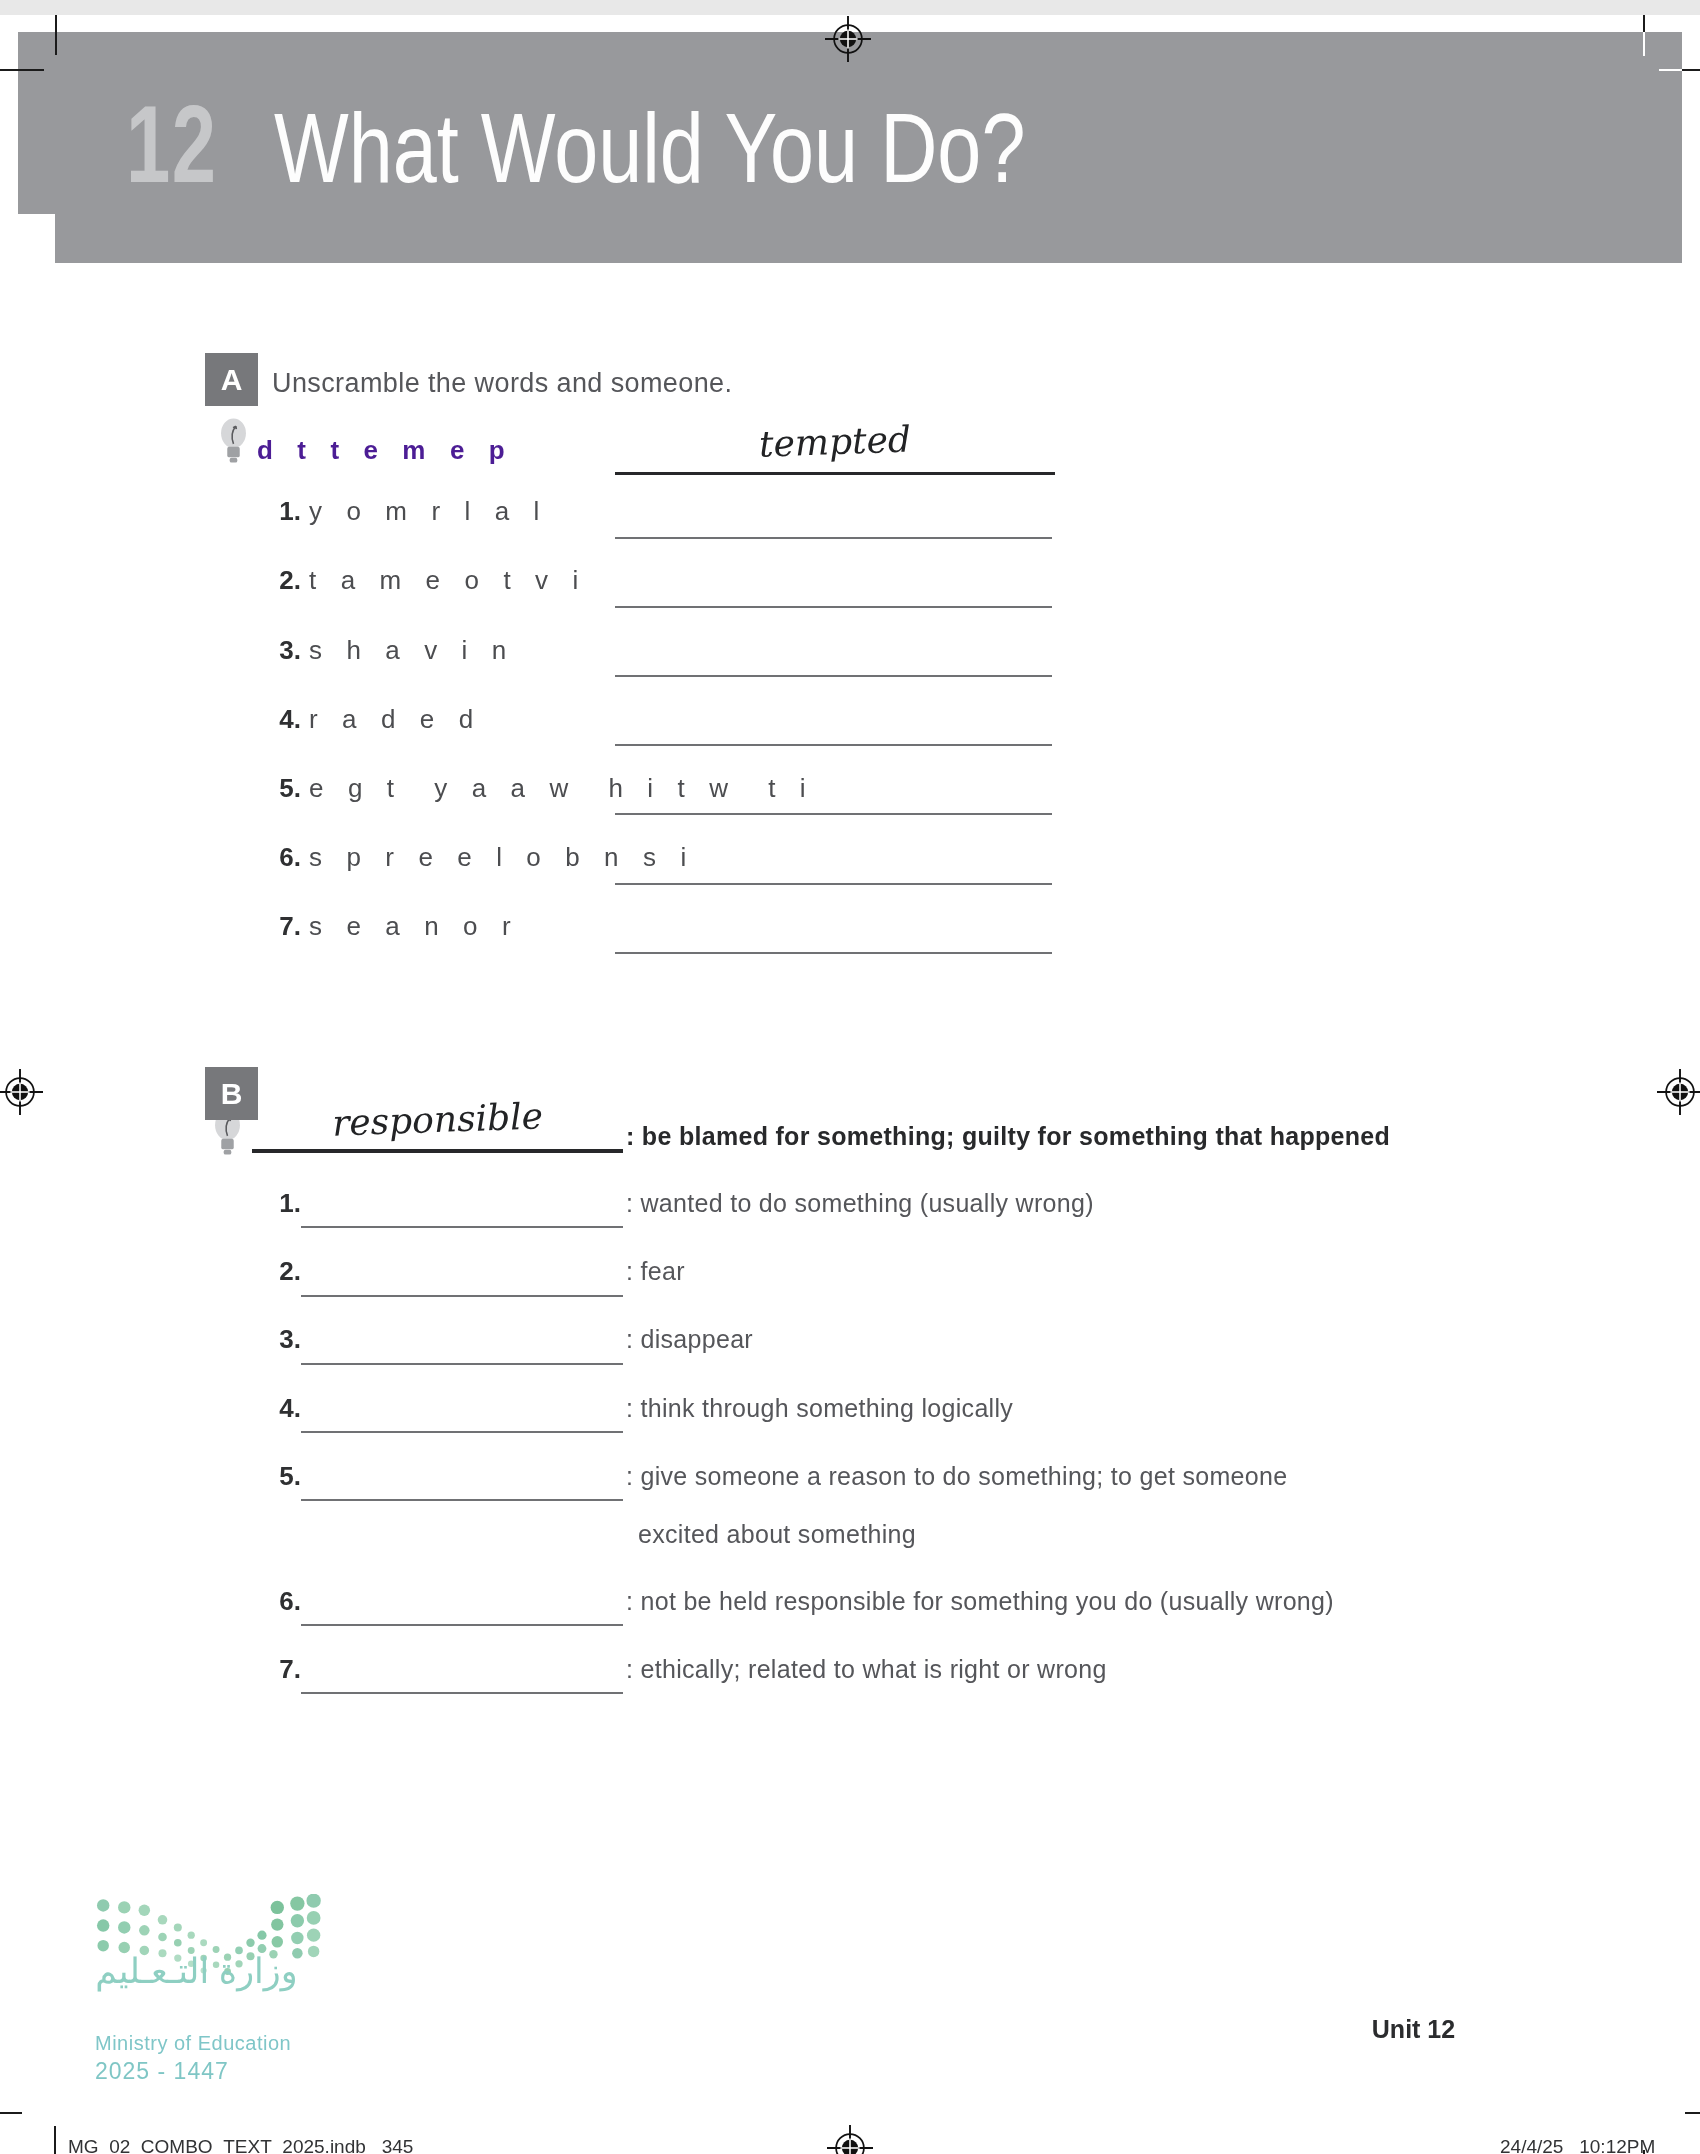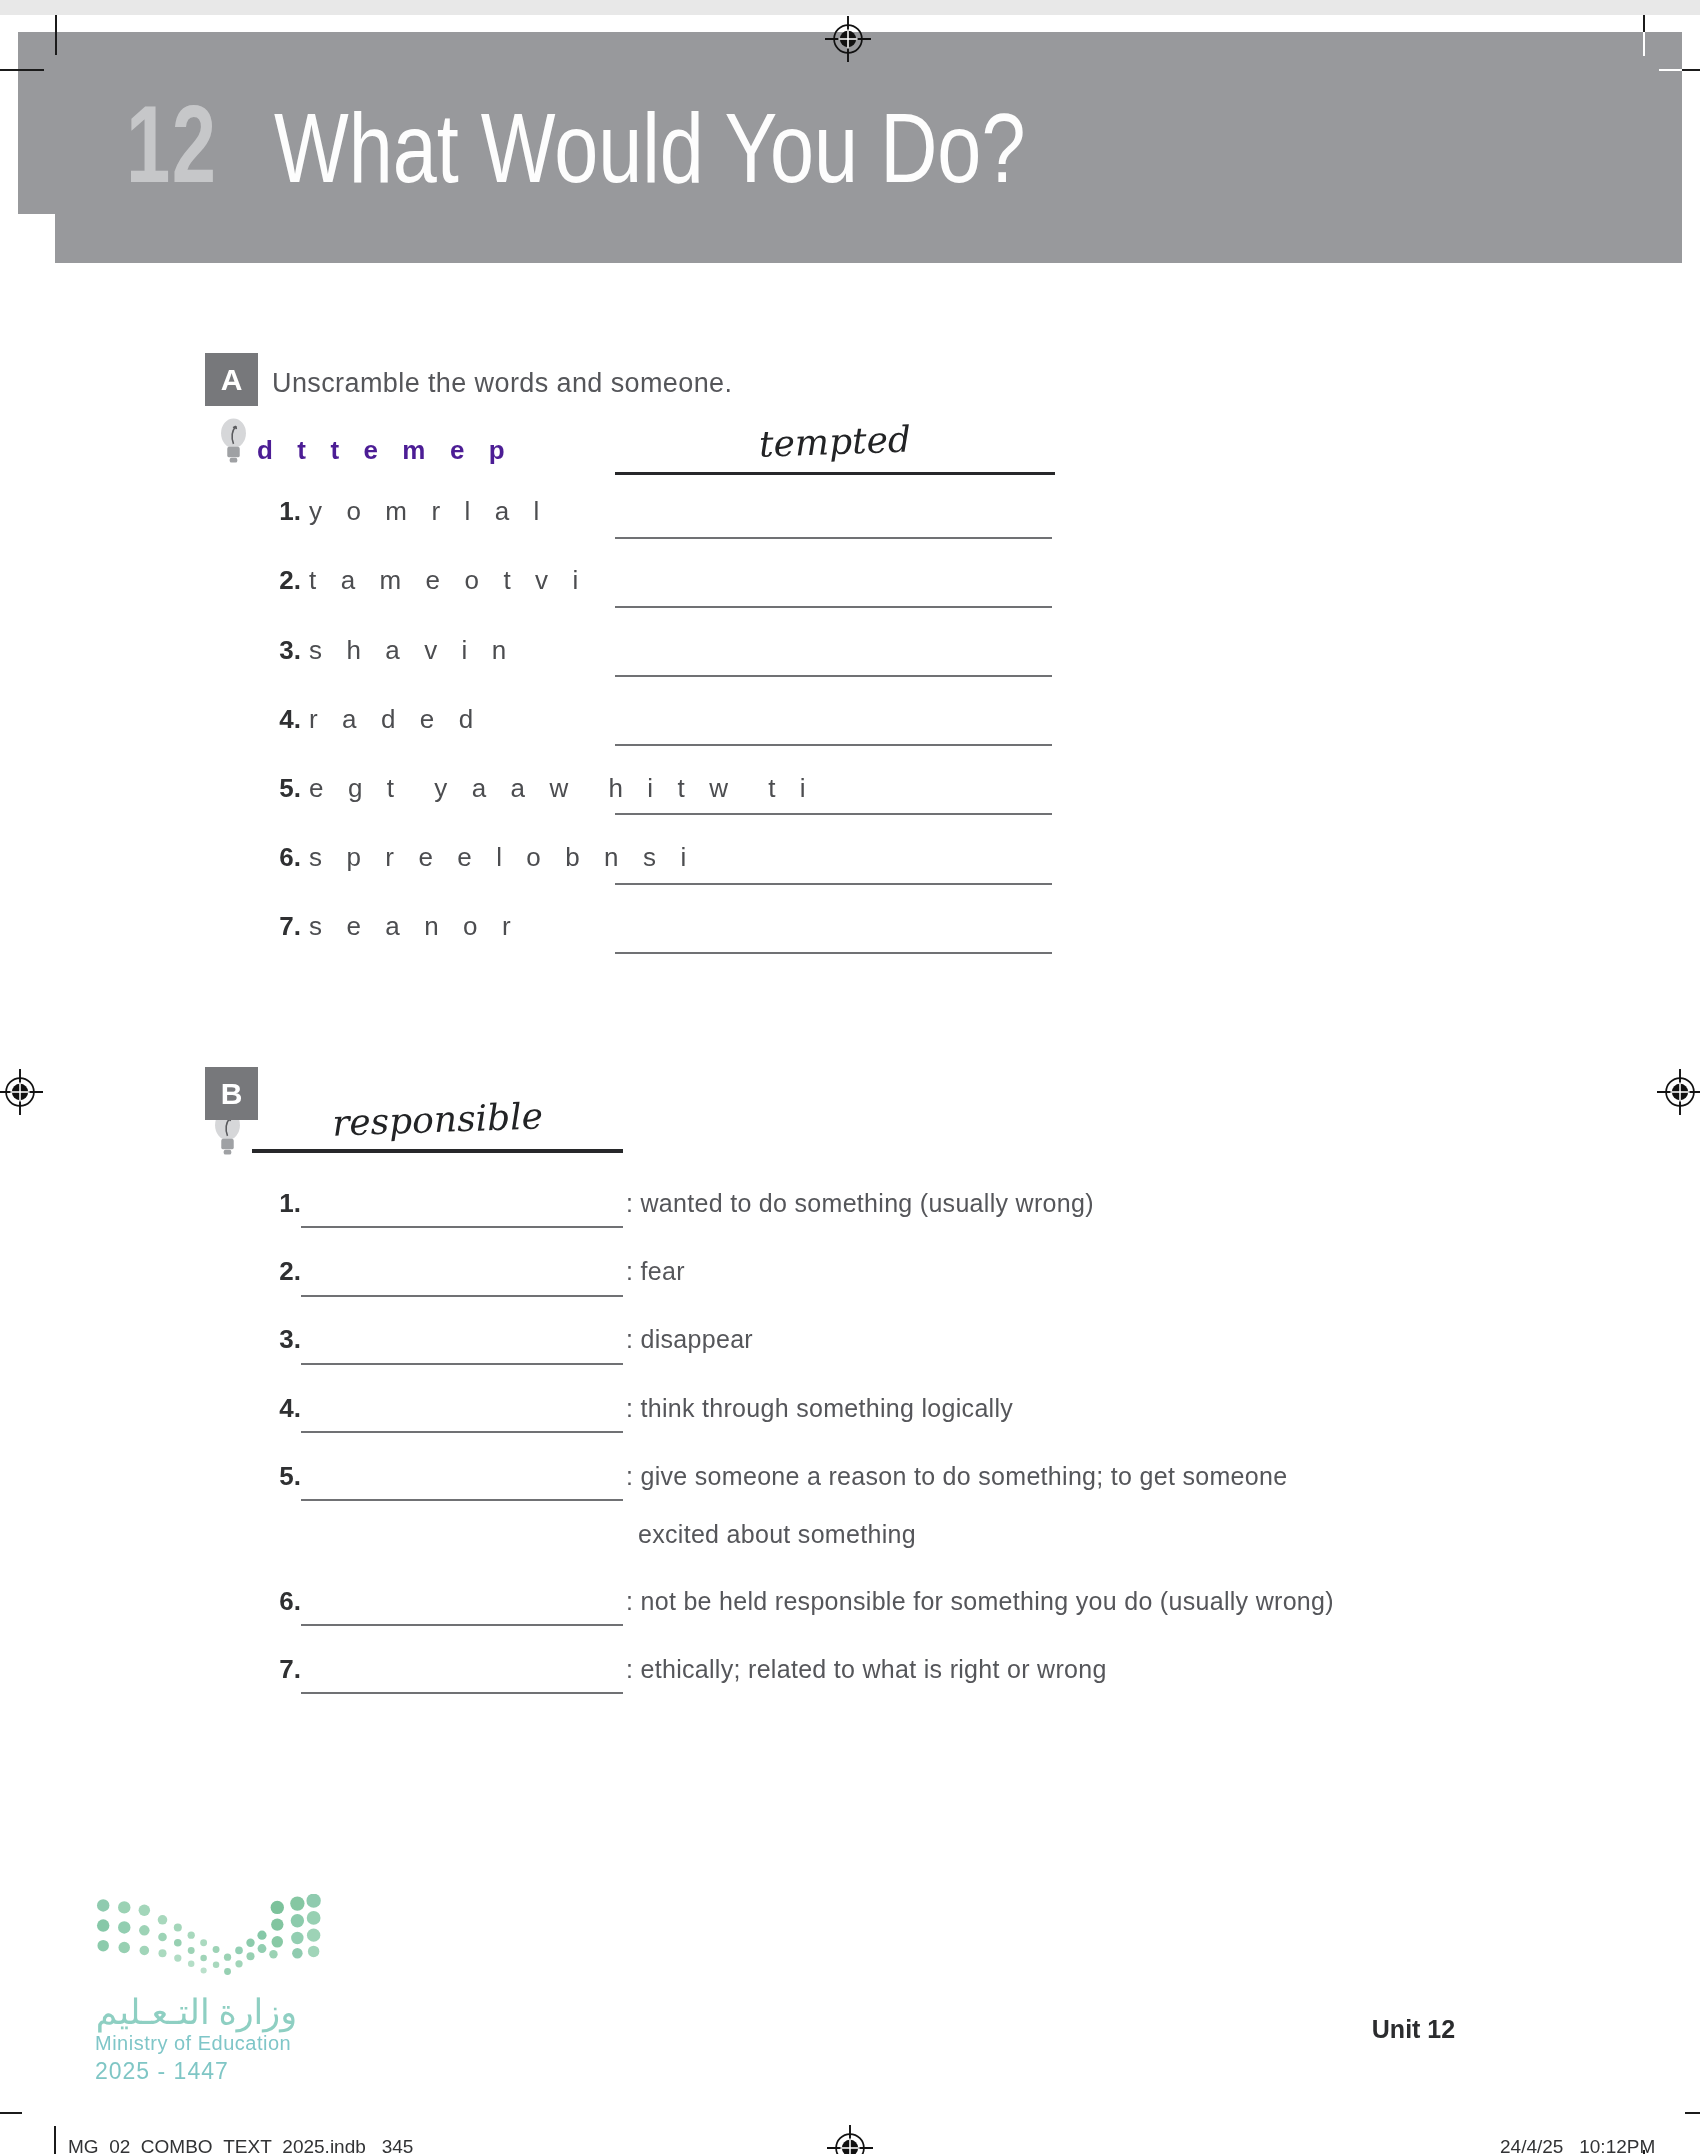--- a/index.html
+++ b/index.html
@@ -145,20 +145,21 @@
   <div class="abs badge" style="left:205px;top:1052px;">B</div>
 
   <svg class="abs" style="left:213px;top:1095px;" width="29" height="46" viewBox="0 0 30 48">
     <ellipse cx="15" cy="16" rx="13" ry="15.5" fill="#d6d7d9"></ellipse>
     <path d="M15 27 C12.5 20 13.5 13 17.5 8.5 M17.5 8.5 l-3 1.5 M17.5 8.5 l0.5 3" stroke="#5a5b5e" stroke-width="1.6" fill="none"></path>
     <rect x="8.5" y="30" width="13" height="11" rx="2" fill="#9fa1a4"></rect>
     <rect x="11" y="41.5" width="8" height="5" rx="2" fill="#9fa1a4"></rect>
   </svg>
   <div class="abs script" style="left:252px;top:1084px;width:371px;">responsible</div>
   <div class="abs ansline ex" style="left:252px;top:1134px;width:371px;height:3.8px;"></div>
+  <div class="abs defn bold" style="left:626px;top:1107px;">: be blamed for something; guilty for something that happened</div>
 
   <div id="ex-b-items">
       <div class="abs numcell" style="left:272px;top:1173px;">1.</div>
       <div class="abs ansline" style="left:301px;top:1211px;width:322px;"></div>
       <div class="abs defn" style="left:626px;top:1174px;">: wanted to do something (usually wrong)</div>
       <div class="abs numcell" style="left:272px;top:1241px;">2.</div>
       <div class="abs ansline" style="left:301px;top:1280px;width:322px;"></div>
       <div class="abs defn" style="left:626px;top:1242px;">: fear</div>
       <div class="abs numcell" style="left:272px;top:1309px;">3.</div>
       <div class="abs ansline" style="left:301px;top:1348px;width:322px;"></div>
@@ -218,21 +219,21 @@
       <circle cx="194" cy="32" r="6.5" fill="#82c5a0"></circle>
         <circle cx="215" cy="28" r="7" fill="#8ccbac"></circle>
         <circle cx="232" cy="25" r="7.2" fill="#97d0b2"></circle>
       <circle cx="194" cy="50" r="6" fill="#88c9a5"></circle>
         <circle cx="215" cy="46" r="6.5" fill="#92ceb1"></circle>
         <circle cx="232" cy="43" r="7" fill="#9dd3b6"></circle>
       <circle cx="215" cy="62" r="5.5" fill="#8fcbaf"></circle>
         <circle cx="232" cy="60" r="6" fill="#a1d5b9"></circle>
     </g>
   </svg>
-  <div class="abs arabic" style="left:91px;top:1977px;width:211px;font-family:Liberation Serif, serif;">وزارة التـعـليم</div>
+  <div class="abs arabic" style="left:91px;top:1936px;width:211px;">وزارة التـعـليم</div>
   <div class="abs moe-en" style="left:95px;top:2017px;">Ministry of Education</div>
   <div class="abs moe-yr" style="left:95px;top:2043px;">2025 - 1447</div>
 
   <div class="abs unitlbl" style="left:1326px;top:2000px;">Unit 12</div>
 
   <div class="abs printline" style="left:68px;top:2121px;">MG_02_COMBO_TEXT_2025.indb   345</div>
   <div class="abs printline" style="left:1500px;top:2121px;">24/4/25   10:12PM</div>
 
 </div>
 

